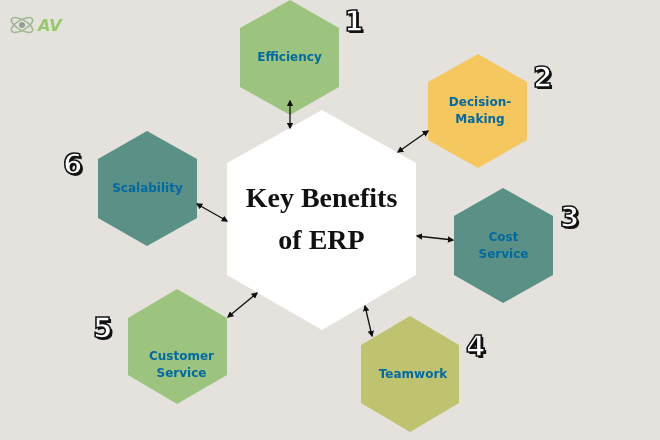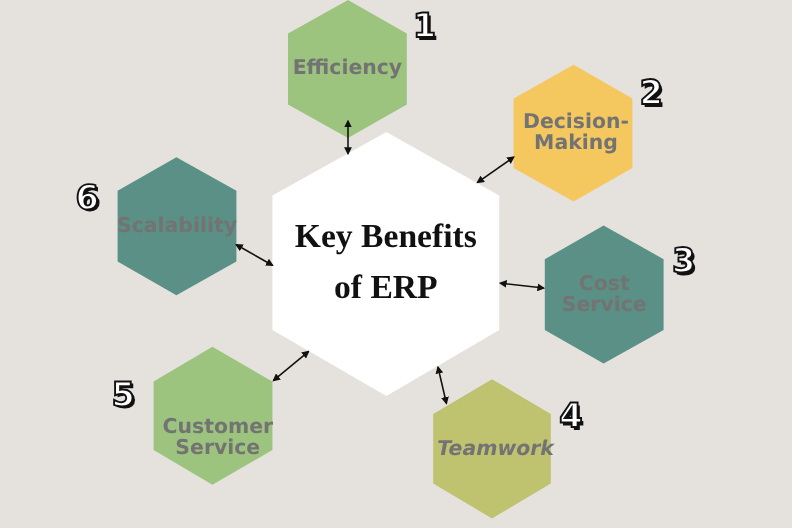--- a/index.html
+++ b/index.html
@@ -8,24 +8,24 @@
       background: #e5e2de;
       position: relative;
       font-family: "DejaVu Sans", sans-serif;
     }
     #stage { position: absolute; left: 0; top: 0; width: 660px; height: 440px; }
     svg#diagram { position: absolute; left: 0; top: 0; }
     .label {
       position: absolute;
       display: flex; align-items: center; justify-content: center;
       text-align: center;
-      color: #737373;
+      color: #0369a1;
       font-family: "DejaVu Sans", sans-serif;
       font-weight: bold;
-      font-size: 17px;
+      font-size: 12px;
       line-height: 17px;
       white-space: pre-line;
     }
     .center-title {
       position: absolute;
       display: flex; align-items: center; justify-content: center;
       text-align: center;
       font-family: "Liberation Serif", "DejaVu Serif", serif;
       font-weight: bold;
       font-size: 28px;
@@ -50,20 +50,28 @@
     .logo-text {
       font-family: "DejaVu Sans", sans-serif;
       font-weight: bold; font-style: italic;
       font-size: 16px; color: #7cc142; margin-left: 2px;
     }
   </style>
 </head>
 <body>
 
 <div id="stage">
+  <div class="logo">
+    <svg width="28" height="28" viewBox="0 0 28 28">
+      <ellipse cx="14" cy="14" rx="12" ry="5" fill="none" stroke="#8aa97a" stroke-width="1.5" transform="rotate(30 14 14)"></ellipse>
+      <ellipse cx="14" cy="14" rx="12" ry="5" fill="none" stroke="#8aa97a" stroke-width="1.5" transform="rotate(-30 14 14)"></ellipse>
+      <circle cx="14" cy="14" r="3" fill="#7a8a7a"></circle>
+    </svg>
+    <span class="logo-text">AV</span>
+  </div>
 
   <svg id="diagram" width="660" height="440" viewBox="0 0 660 440">
     <defs>
       <marker id="ah" viewBox="0 0 10 10" refX="8" refY="5" markerWidth="5" markerHeight="5" orient="auto-start-reverse">
         <path d="M0,0 L10,5 L0,10 z" fill="#111"></path>
       </marker>
     </defs>
     <g id="hex-layer">
         <polygon points="322,110 416,163 416,275 322,330 227,275 227,163" fill="#ffffff"></polygon>
         <polygon points="290,0 339,28 339,87 290,115 240,87 240,28" fill="#9cc47e"></polygon>
@@ -88,21 +96,21 @@
 
   <div id="label-layer">
       <div class="label" style="left: 240px; top: 28px; width: 99px; height: 59px;">Efficiency</div>
       <div class="num" style="left: 344px; top: 8px;">1</div>
       <div class="label" style="left: 428px; top: 82px; width: 104px; height: 58px;">Decision-
 Making</div>
       <div class="num" style="left: 533px; top: 64px;">2</div>
       <div class="label" style="left: 454px; top: 216px; width: 99px; height: 59px;">Cost
 Service</div>
       <div class="num" style="left: 560px; top: 204px;">3</div>
-      <div class="label" style="left: 361px; top: 345px; width: 104px; height: 58px; font-style: italic;">Teamwork</div>
+      <div class="label" style="left: 361px; top: 345px; width: 104px; height: 58px;">Teamwork</div>
       <div class="num" style="left: 466px; top: 333px;">4</div>
       <div class="label" style="left: 128px; top: 336px; width: 107px; height: 57px;">Customer
 Service</div>
       <div class="num" style="left: 93px; top: 315px;">5</div>
       <div class="label" style="left: 98px; top: 159px; width: 99px; height: 59px;">Scalability</div>
       <div class="num" style="left: 63px; top: 151px;">6</div>
     </div>
 </div>
 
 </body></html>

